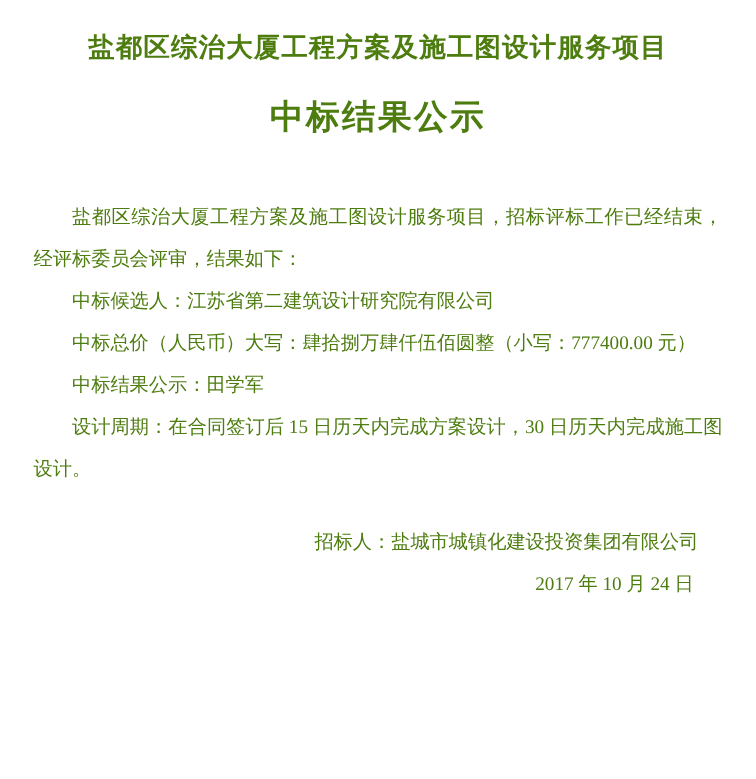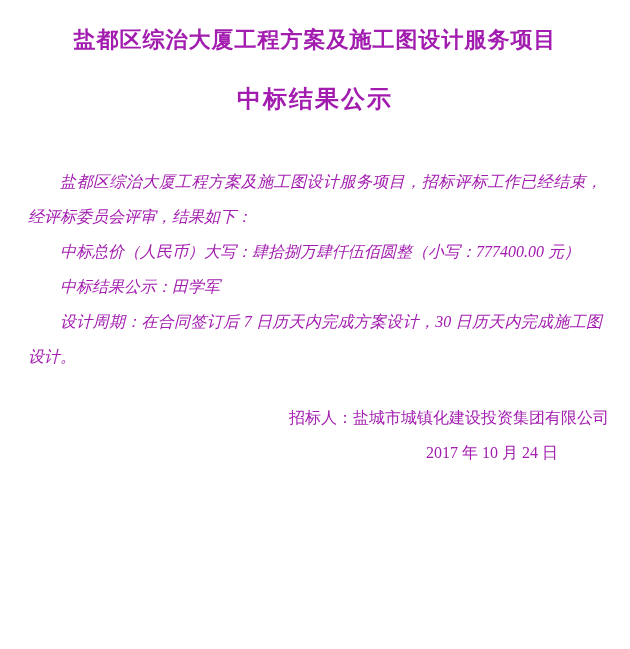--- a/index.html
+++ b/index.html
@@ -7,88 +7,88 @@
     padding: 0;
     background: #ffffff;
   }
   .page {
     position: relative;
     width: 630px;
     height: 649px;
     background: #ffffff;
     overflow: hidden;
     font-family: "Liberation Serif", "DejaVu Serif", serif;
-    color: #a21caf;
+    color: #4d7c0f;
     box-sizing: border-box;
   }
   .title-block {
     padding-top: 24px;
     text-align: center;
   }
   .doc-title {
     margin: 0;
     font-size: 22px;
     font-weight: bold;
     line-height: 32px;
     letter-spacing: 1px;
   }
   .doc-subtitle {
     margin: 28px 0 0 0;
-    font-size: 24px;
+    font-size: 28px;
     font-weight: bold;
     line-height: 30px;
     letter-spacing: 2px;
   }
   .body-block {
     margin-top: 50px;
     padding: 0 28px 0 28px;
-    font-style: italic;
   }
   .body-block p {
     margin: 0;
     font-size: 16px;
     line-height: 35px;
     text-align: justify;
     text-indent: 2em;
     word-break: break-all;
   }
   .sign-block {
     margin-top: 26px;
     padding: 0;
   }
   .sign-line {
     margin: 0;
     font-size: 16px;
     line-height: 35px;
     text-align: right;
-    padding-right: 21px;
+    padding-right: 48px;
   }
   .date-line {
     margin: 0;
     font-size: 16px;
     line-height: 35px;
     text-align: right;
-    padding-right: 72px;
+    padding-right: 52px;
   }
 </style>
 </head>
 <body>
 
 <div class="page">
 
   <div class="title-block">
     <h1 class="doc-title">盐都区综治大厦工程方案及施工图设计服务项目</h1>
     <h2 class="doc-subtitle">中标结果公示</h2>
   </div>
 
   <div class="body-block">
     <p>盐都区综治大厦工程方案及施工图设计服务项目，招标评标工作已经结束，经评标委员会评审，结果如下：</p>
+    <p>中标候选人：江苏省第二建筑设计研究院有限公司</p>
     <p>中标总价（人民币）大写：肆拾捌万肆仟伍佰圆整（小写：777400.00 元）</p>
     <p>中标结果公示：田学军</p>
-    <p>设计周期：在合同签订后 7 日历天内完成方案设计，30 日历天内完成施工图设计。</p>
+    <p>设计周期：在合同签订后 15 日历天内完成方案设计，30 日历天内完成施工图设计。</p>
   </div>
 
   <div class="sign-block">
     <p class="sign-line">招标人：盐城市城镇化建设投资集团有限公司</p>
     <p class="date-line">2017 年 10 月 24 日</p>
   </div>
 
 </div>
 
 </body></html>

